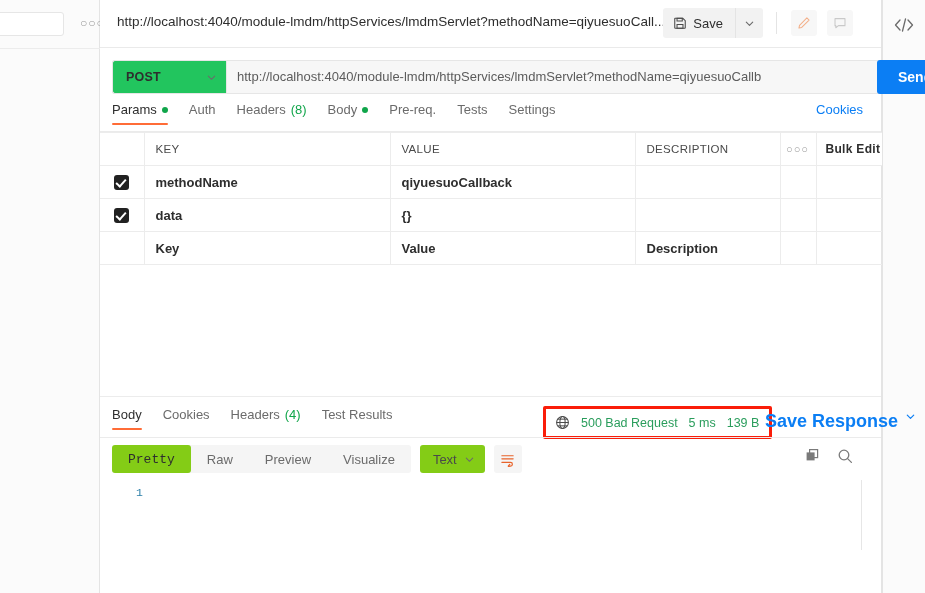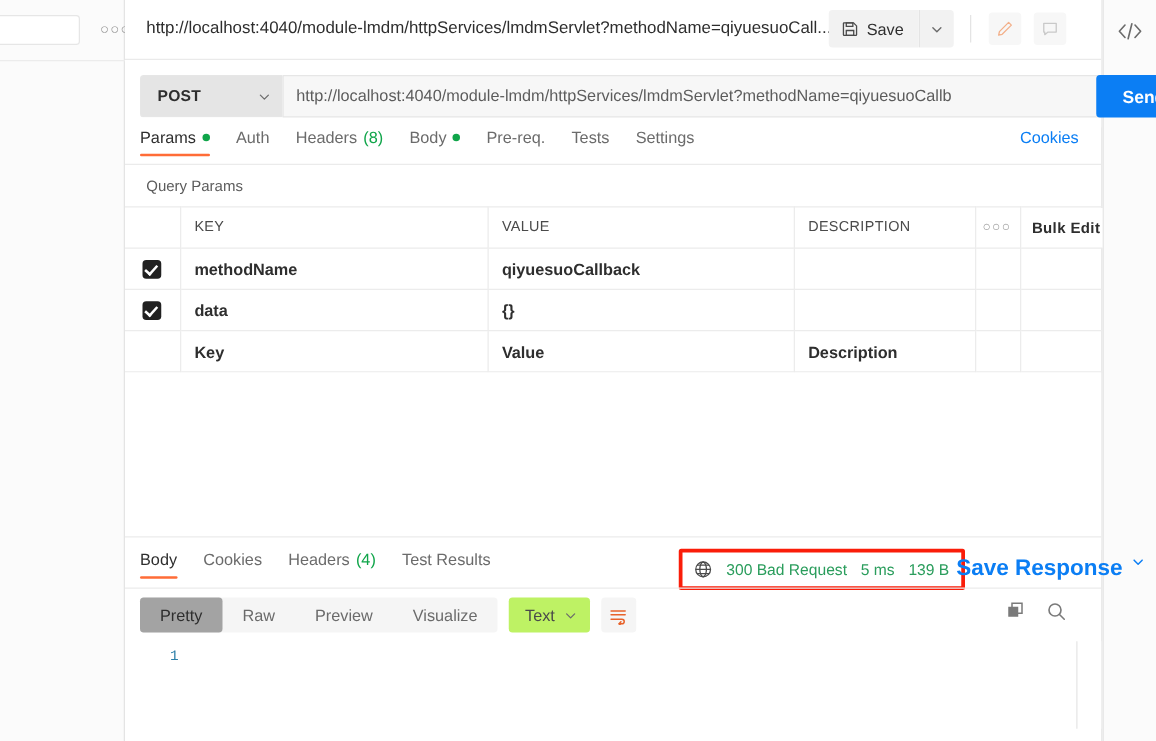--- a/index.html
+++ b/index.html
@@ -127,21 +127,21 @@
 
   
   .urlbar {
     position: relative;
     height: 54px;
     background: #fff;
   }
   .method-box {
     position: absolute; left: 12px; top: 12px;
     width: 114px; height: 34px;
-    background: #e5e5e5;
+    background: #22c55e;
     border: 1px solid #e6e6e6;
     border-right: none;
     border-radius: 3px 0 0 3px;
     box-sizing: border-box;
     display: flex; align-items: center; justify-content: space-between;
     padding: 0 9px 0 13px;
     cursor: pointer;
   }
   .method-label {
     font-size: 12.5px; font-weight: bold; color: #2e2e2e;
@@ -333,24 +333,24 @@
     height: 28px;
     align-items: stretch;
   }
   .seg {
     display: flex; align-items: center;
     padding: 0 16px;
     font-size: 13px; color: #6b6b6b;
     cursor: pointer;
     border-radius: 3px;
   }
-  .seg.active { background: #a3a3a3; color: #2e2e2e; }
+  .seg.active { background: #84cc16; color: #2e2e2e; font-family: Liberation Mono, monospace; }
   .select-pill {
     display: flex; align-items: center; gap: 7px;
-    background: #bef264;
+    background: #84cc16;
     border-radius: 3px;
     height: 28px;
     padding: 0 10px 0 13px;
     font-size: 13px; color: #4a4a4a;
     cursor: pointer;
   }
   .wrap-btn {
     width: 28px; height: 28px;
     background: #f5f5f5;
     border-radius: 3px;
@@ -475,21 +475,20 @@
       <div class="rtab">
         <span>Tests</span>
       </div>
       <div class="rtab">
         <span>Settings</span>
       </div>
       <div class="cookies-link">Cookies</div>
       <div class="tabs-underline"></div>
     </div>
 
-    <div class="qp-title">Query Params</div>
 
     <table class="table">
       <colgroup>
         <col class="col-ck">
           <col class="col-key">
           <col class="col-val">
         <col class="col-desc">
           <col class="col-dots">
           <col class="col-bulk">
       </colgroup>
@@ -559,21 +558,21 @@
       <div class="resp-meta">
         <span class="globe">
           <svg viewBox="0 0 16 16" width="15" height="15" fill="none" stroke="#4a4a4a" stroke-width="1.1">
             <circle cx="8" cy="8" r="6.3"></circle>
             <ellipse cx="8" cy="8" rx="2.8" ry="6.3"></ellipse>
             <line x1="1.7" y1="8" x2="14.3" y2="8"></line>
             <line x1="2.8" y1="4.4" x2="13.2" y2="4.4"></line>
             <line x1="2.8" y1="11.6" x2="13.2" y2="11.6"></line>
           </svg>
         </span>
-        <span class="status-ok">300 Bad Request</span>
+        <span class="status-ok">500 Bad Request</span>
         <span class="status-ok">5 ms</span>
         <span class="status-ok">139 B</span>
       </div>
 
       <div class="save-response">
         <span>Save Response</span>
         <svg viewBox="0 0 12 12" width="11" height="11" fill="none" stroke="#0b7ef4" stroke-width="1.3" stroke-linecap="round" stroke-linejoin="round">
           <polyline points="2.5,4.5 6,8 9.5,4.5"></polyline>
         </svg>
       </div>

